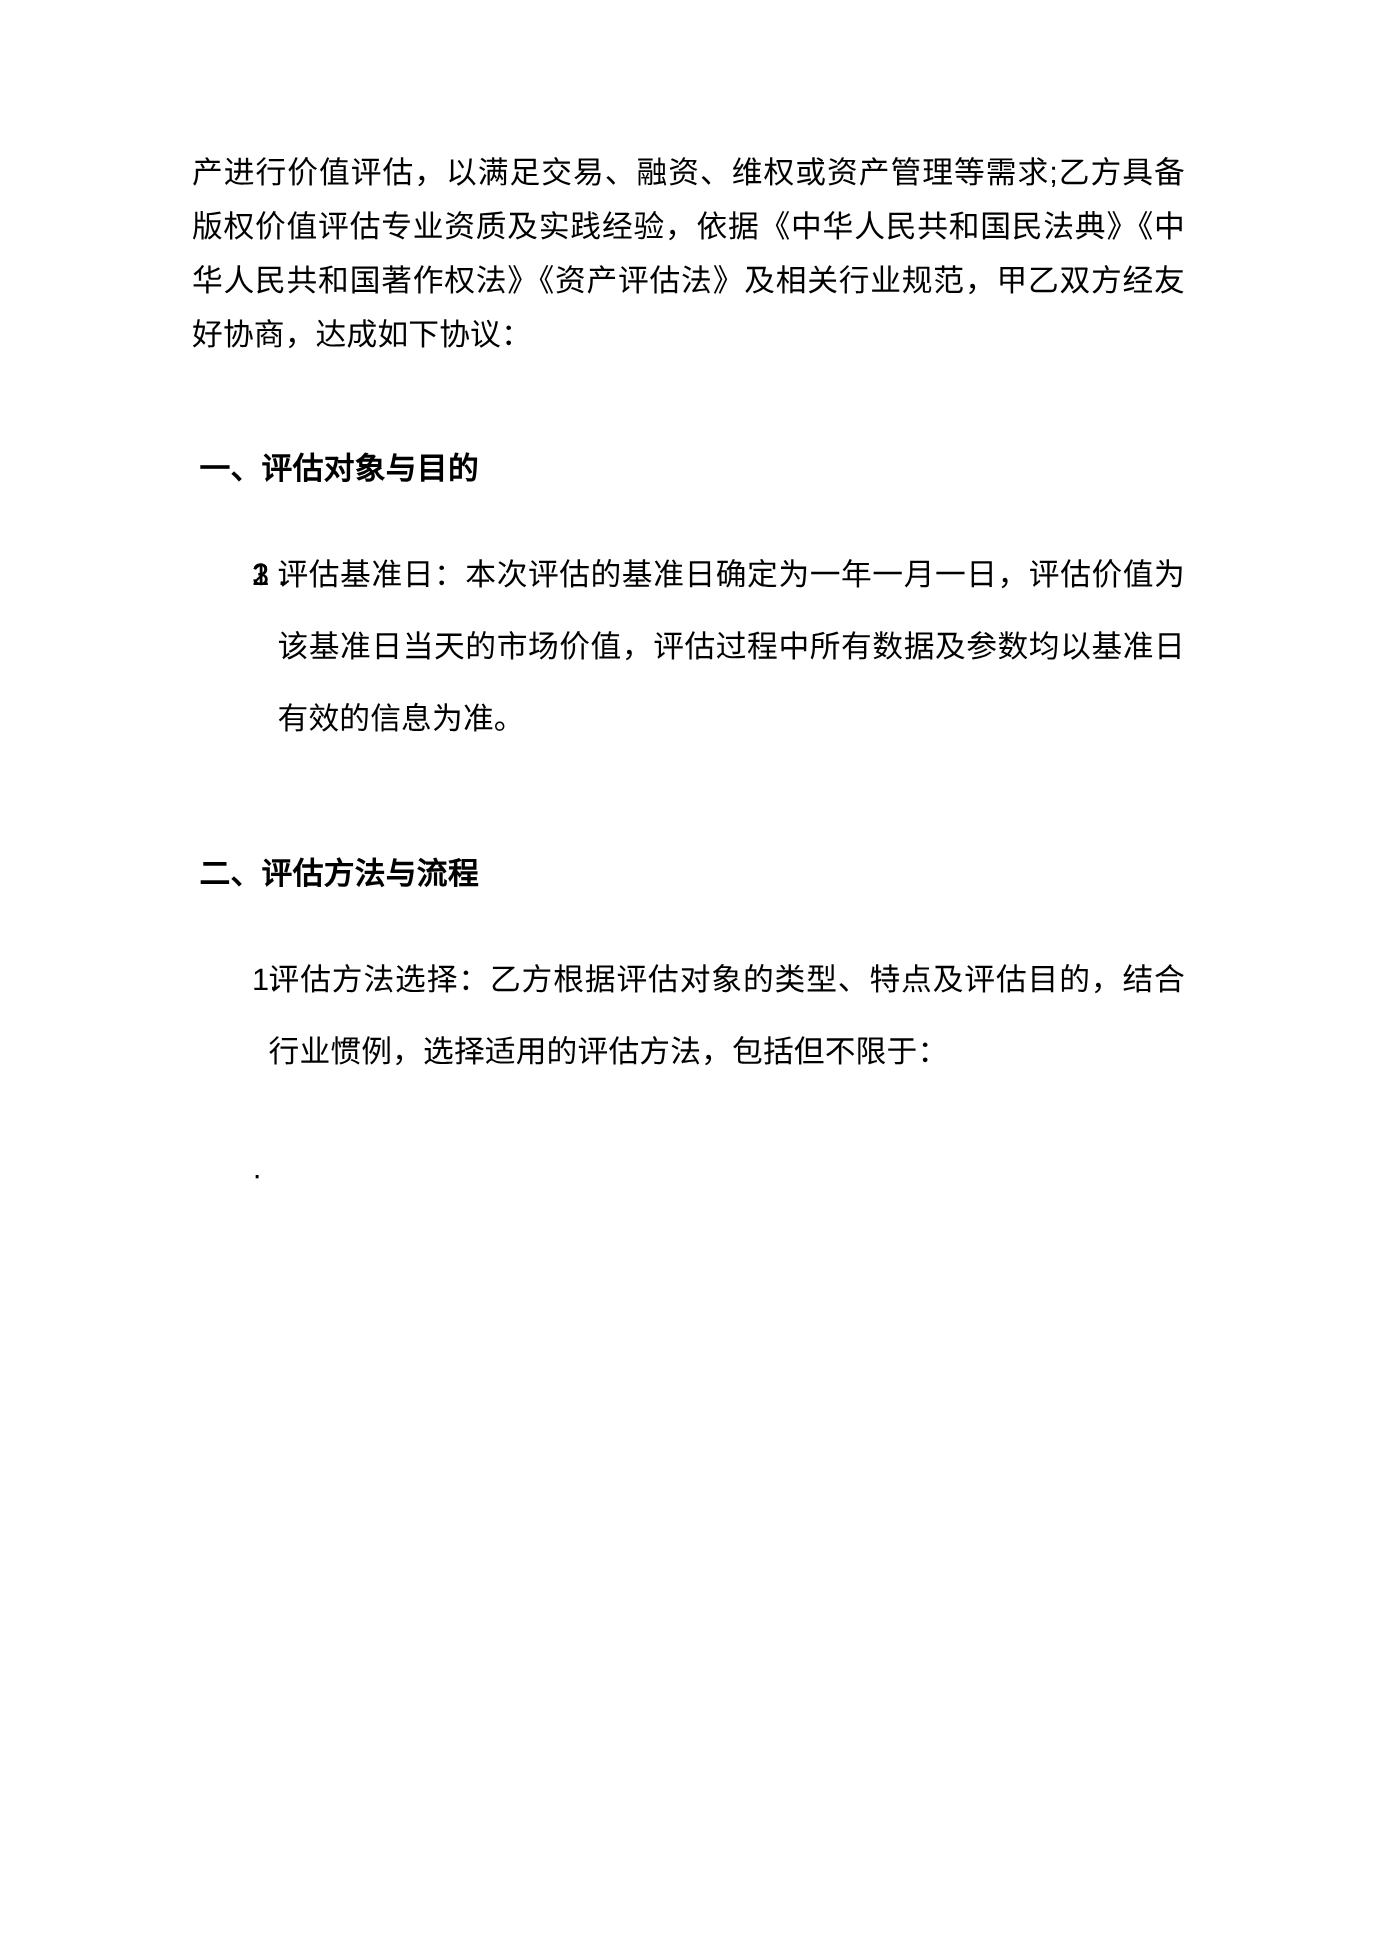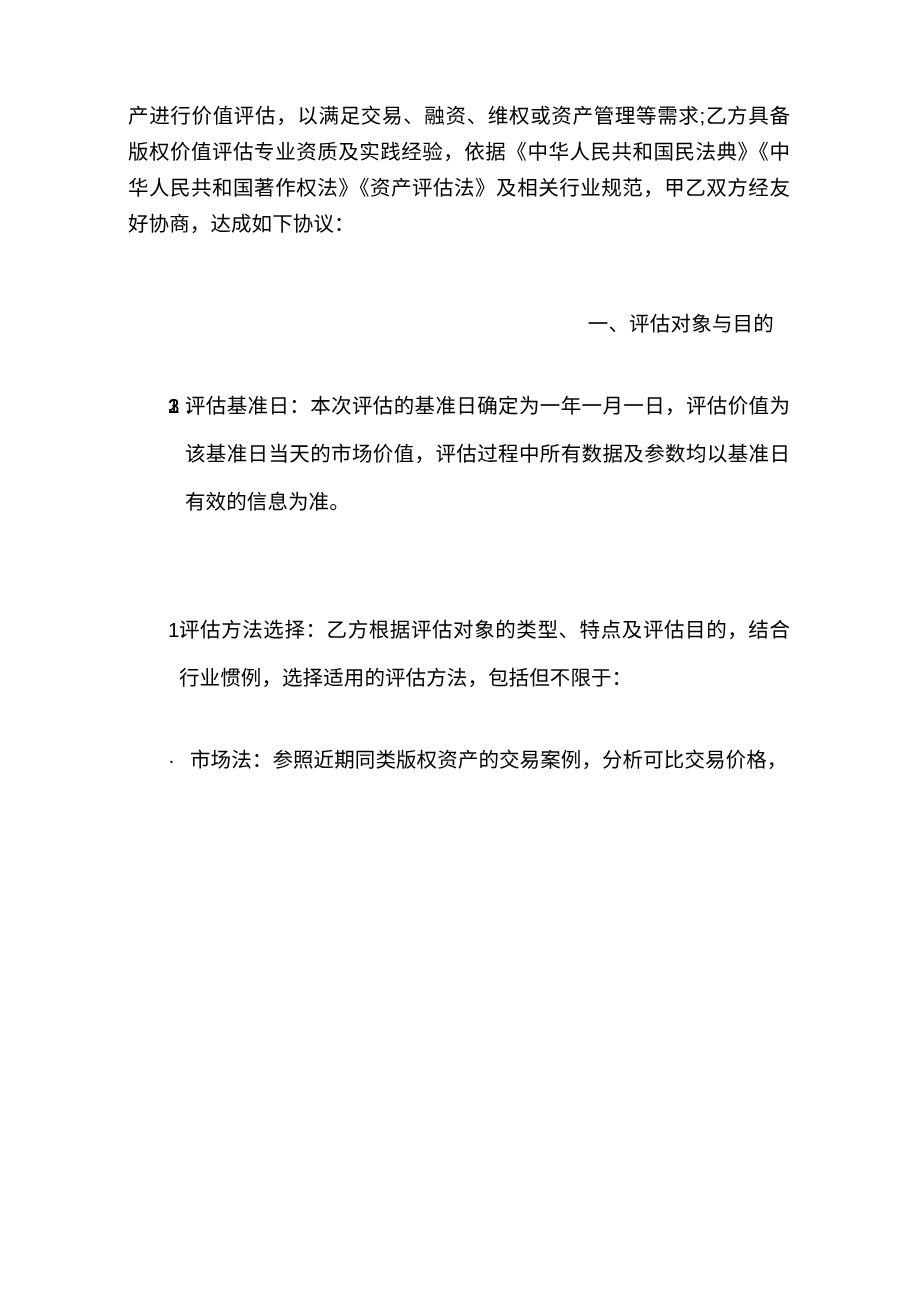--- a/index.html
+++ b/index.html
@@ -37,24 +37,23 @@
     text-justify: inter-ideograph;
     margin: 0;
     letter-spacing: 0.1px;
     word-break: break-all;
   }
 
   
   .heading {
     font-size: 20.5px;
     line-height: 36px;
-    margin: 16px;
-    font-weight: 400;
+    margin: 5px;
+    font-weight: 700;
     letter-spacing: 0.2px;
-    text-align: right;
   }
 
   .gap-after-para   { height: 48px; }
   .gap-before-item  { height: 24px; }
   .gap-heading2     { height: 56px; }
   .gap-before-bullet{ height: 34px; }
 
   
   .olist {
     list-style: none;
@@ -135,31 +134,32 @@
       <li>
         <span class="marker">2 .</span>
       </li>
       <li>
         <span class="marker">3 .</span><span>评估基准日：本次评估的基准日确定为一年一月一日，评估价值为该基准日当天的市场价值，评估过程中所有数据及参数均以基准日有效的信息为准。</span>
       </li>
     </ol>
 
     <div class="gap-heading2"></div>
 
+    <h2 class="heading">二、评估方法与流程</h2>
 
     <div class="gap-before-item"></div>
 
     <ol class="olist tight">
       <li>
         <span class="marker">1.</span><span>评估方法选择：乙方根据评估对象的类型、特点及评估目的，结合行业惯例，选择适用的评估方法，包括但不限于：</span>
       </li>
     </ol>
 
     <div class="gap-before-bullet"></div>
 
     <ul class="blist">
       <li>
-        <span class="bullet">·</span><span>市场法：参照近期同类版权资产的交易案例，分析可比交易价格，</span>
+        <span class="bullet">·</span>
       </li>
     </ul>
 
   </div>
 </div>
 
 </body></html>

